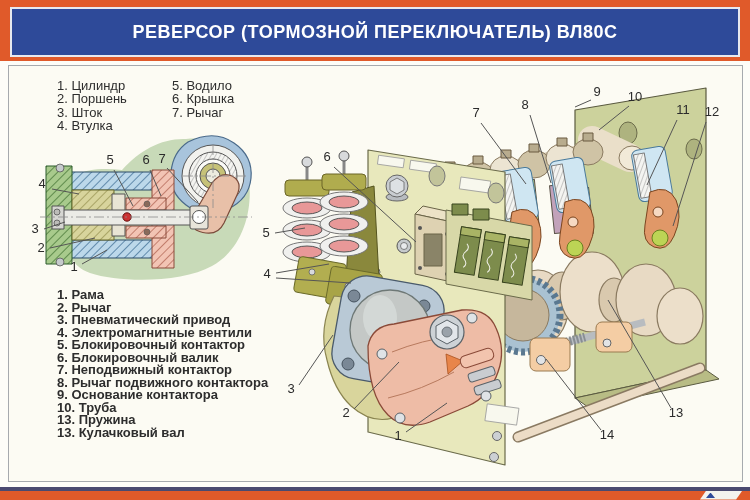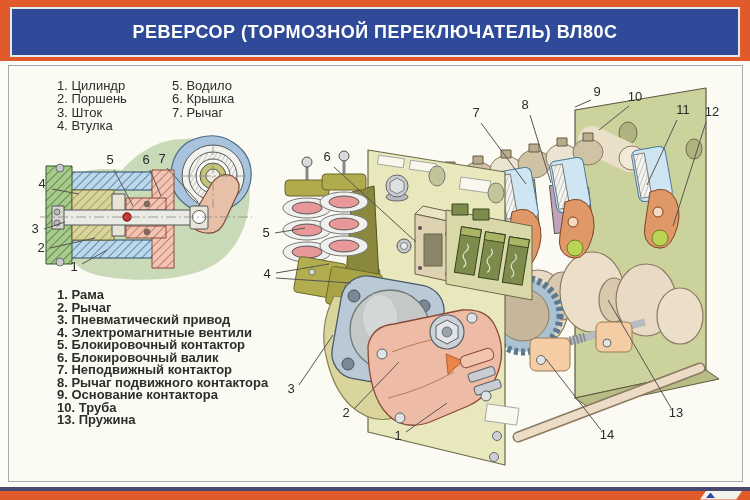--- a/index.html
+++ b/index.html
@@ -58,20 +58,21 @@
       <div class="legend-line">2. Рычаг</div>
       <div class="legend-line">3. Пневматический привод</div>
       <div class="legend-line">4. Электромагнитные вентили</div>
       <div class="legend-line">5. Блокировочный контактор</div>
       <div class="legend-line">6. Блокировочный валик</div>
       <div class="legend-line">7. Неподвижный контактор</div>
       <div class="legend-line">8. Рычаг подвижного контактора</div>
       <div class="legend-line">9. Основание контактора</div>
       <div class="legend-line">10. Труба</div>
       <div class="legend-line">13. Пружина</div>
+      <div class="legend-line">13. Кулачковый вал</div>
     </div>
 
   <svg class="art" width="750" height="500" viewBox="0 0 750 500">
     <defs>
       <pattern id="hatchBlue" width="6" height="6" patternTransform="rotate(45)" patternUnits="userSpaceOnUse">
         <rect width="6" height="6" fill="#bcd8ea"></rect>
           <line x1="0" y1="0" x2="0" y2="6" stroke="#3a6a92" stroke-width="1.4"></line>
       </pattern>
       <pattern id="hatchGreen" width="6" height="6" patternTransform="rotate(45)" patternUnits="userSpaceOnUse">
         <rect width="6" height="6" fill="#a8ca8c"></rect>

